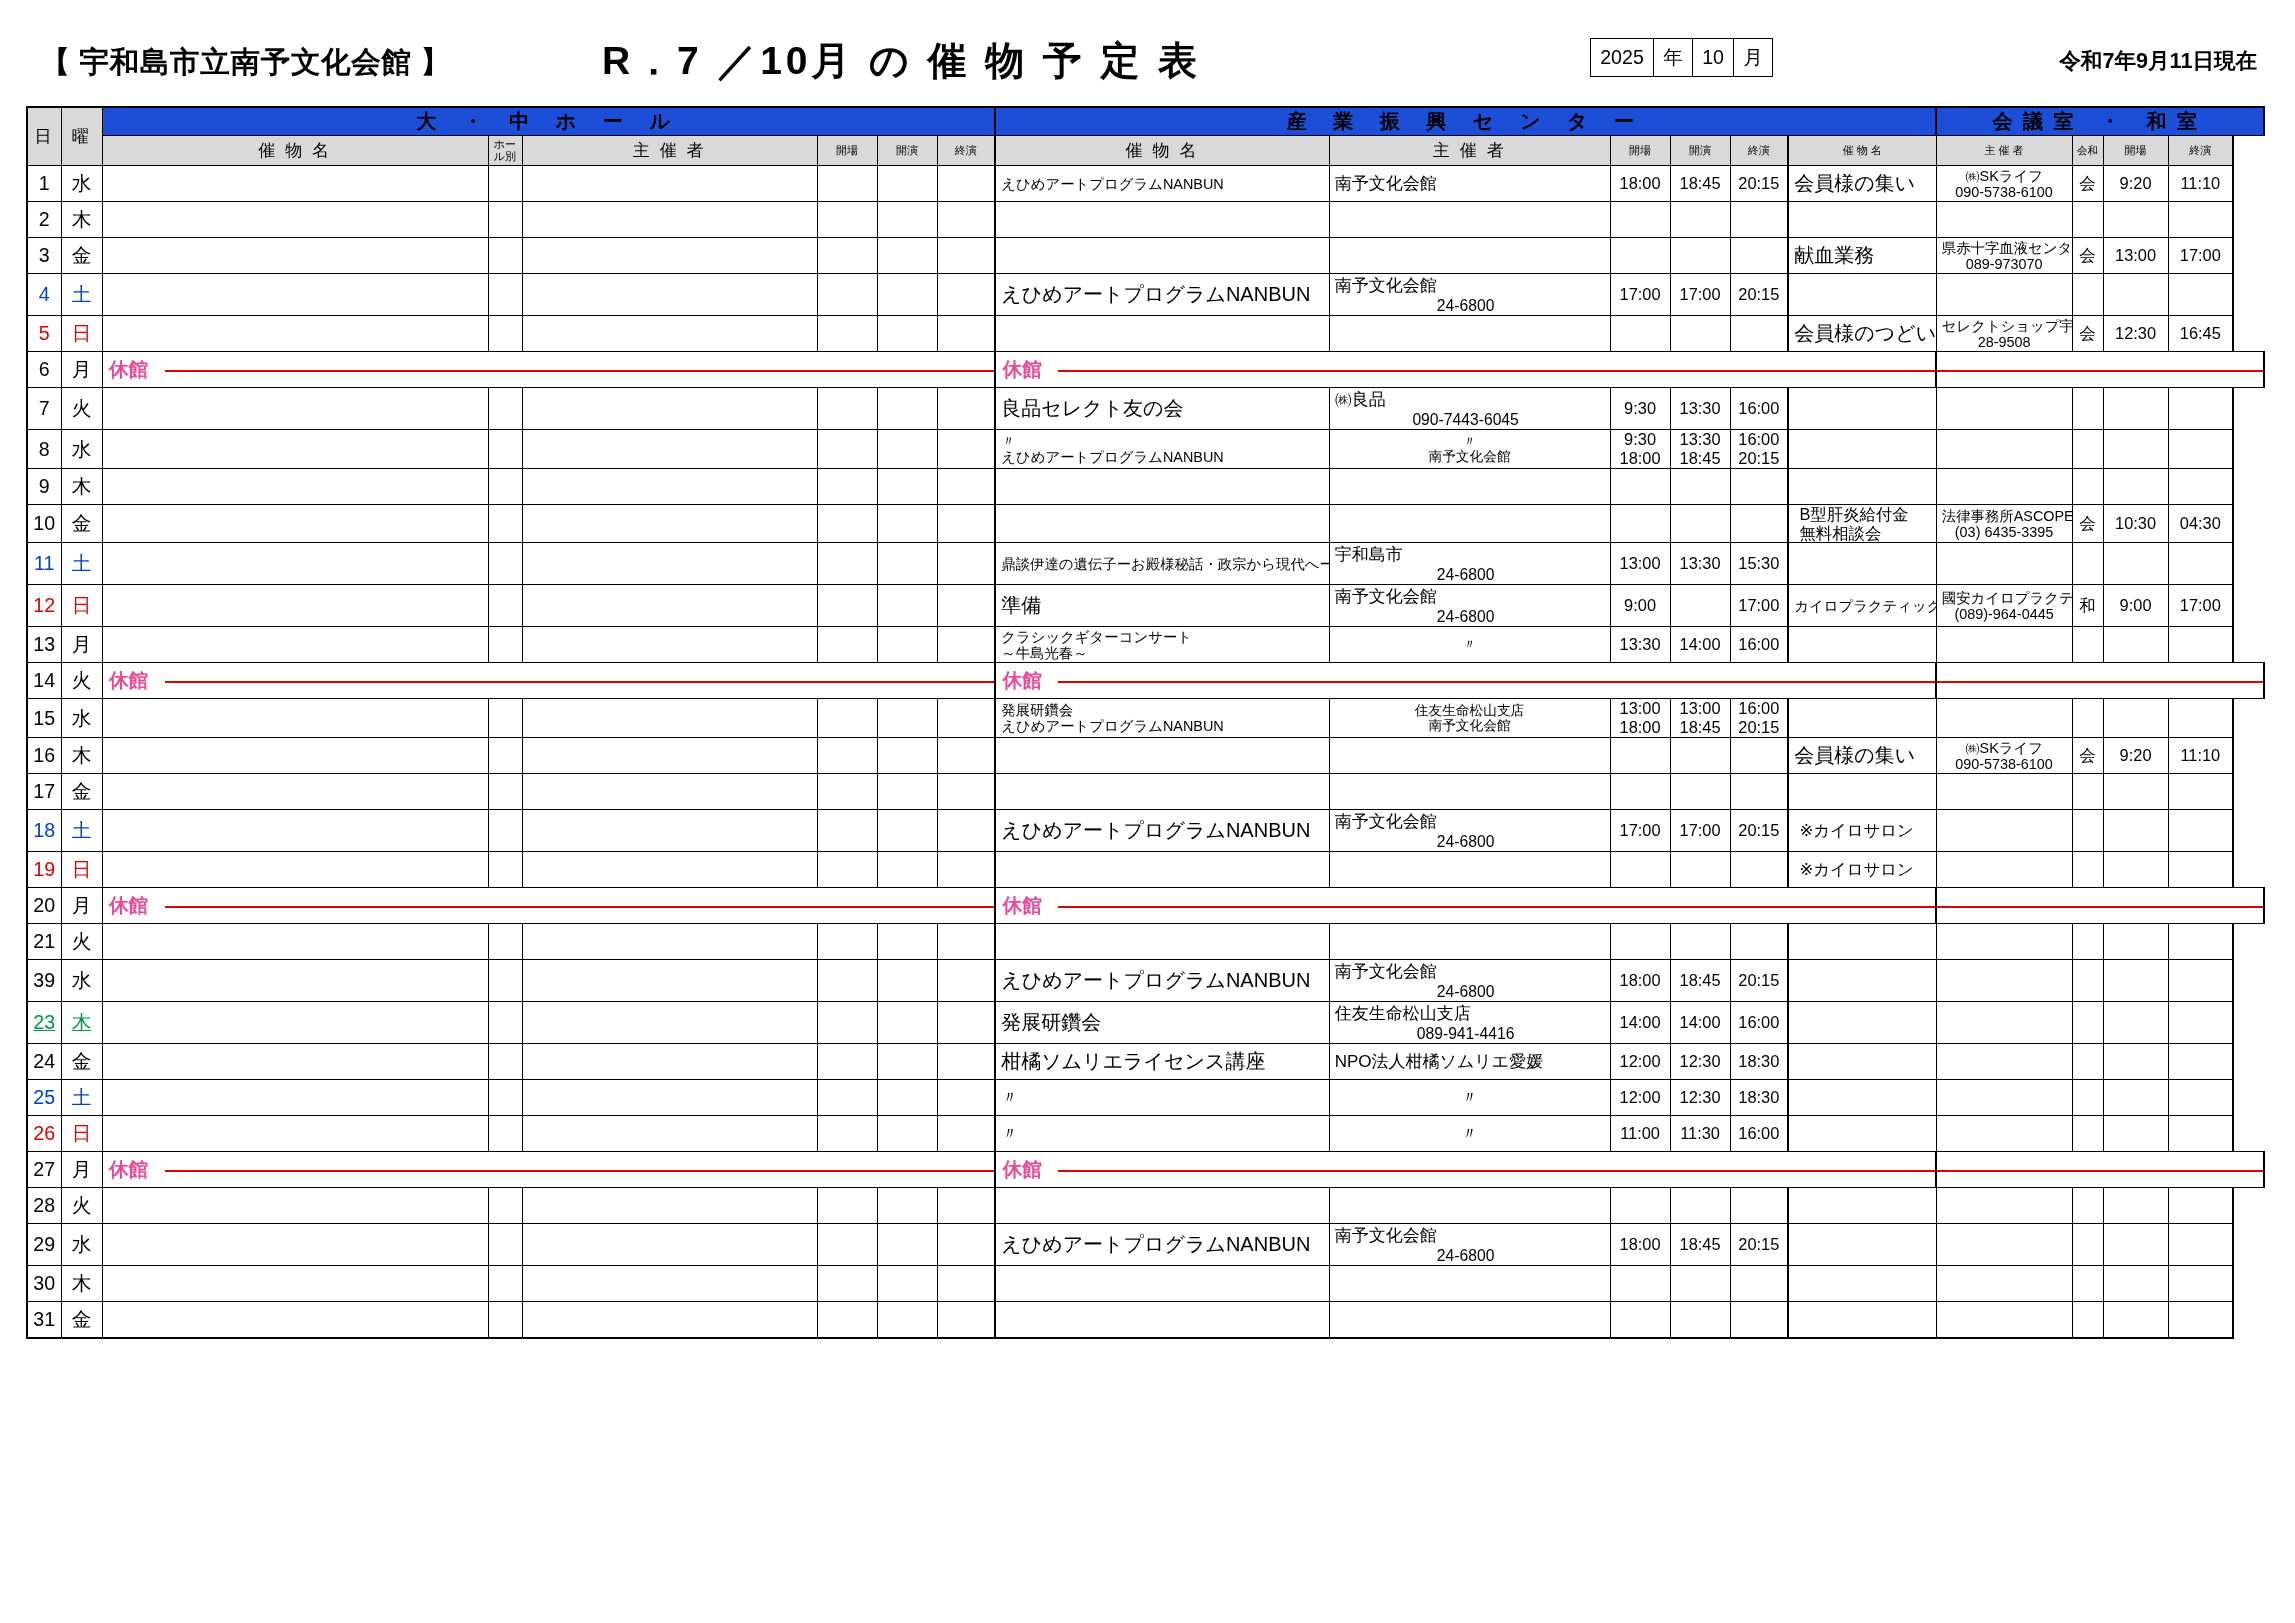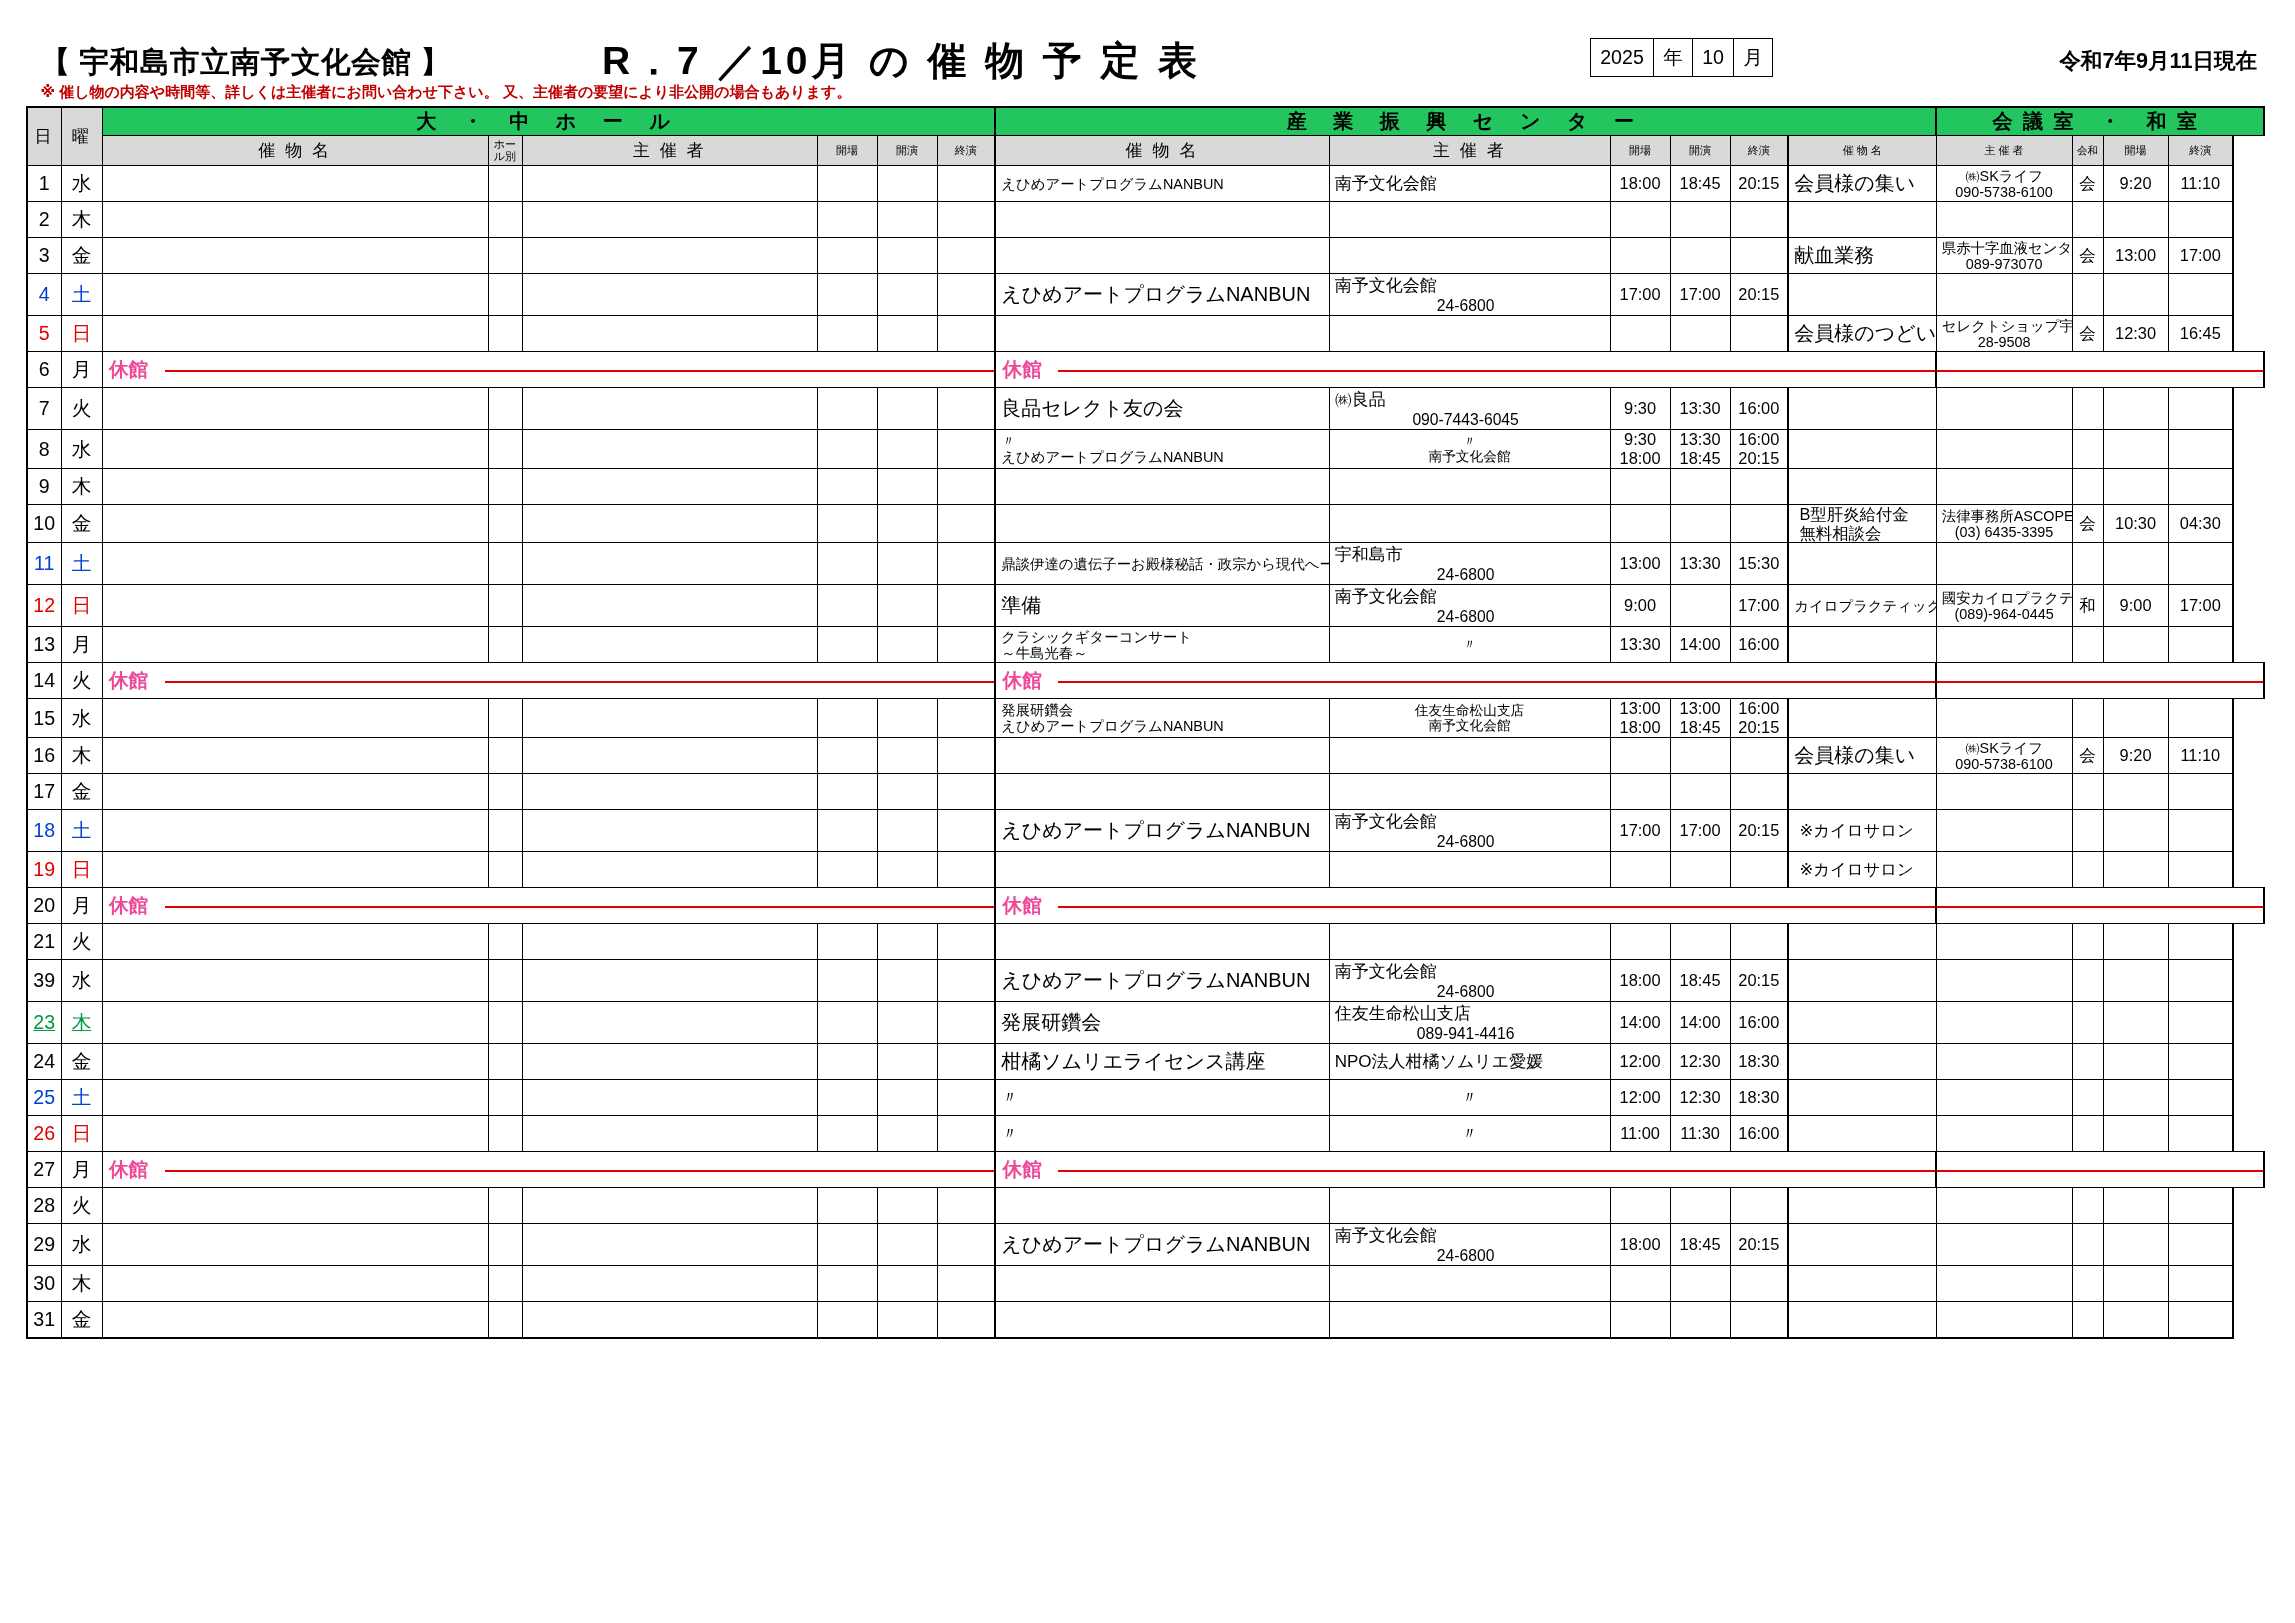--- a/index.html
+++ b/index.html
@@ -12,21 +12,21 @@
   .maintitle{position:absolute;left:576px;top:15.7px;font-size:39px;font-weight:bold;letter-spacing:3.9px;white-space:nowrap;}
   .ymbox{position:absolute;left:1564px;top:19.6px;display:flex;border:1.3px solid #000;height:37px;align-items:stretch;}
   .ymbox div{display:flex;align-items:center;justify-content:center;font-size:19.6px;border-right:1.3px solid #000;padding:0 9.2px;}
   .ymbox div:last-child{border-right:none;}
   .asof{position:absolute;right:11.8px;top:27.5px;font-size:21.6px;font-weight:bold;white-space:nowrap;}
   .note{position:absolute;left:14.4px;top:65px;font-size:15px;color:#c00000;font-weight:bold;white-space:nowrap;}
 
   
   table{border-collapse:collapse;table-layout:fixed;width:2239px;margin-top:9.2px;}
   td,th{border:0.7px solid #000;padding:0;vertical-align:middle;font-weight:normal;}
-  .grp{background:#22c55e;text-align:center;font-size:20px;letter-spacing:10.5px;font-weight:bold;height:25px;}
+  .grp{background:#1d4ed8;text-align:center;font-size:20px;letter-spacing:10.5px;font-weight:bold;height:25px;}
   .colhdr{background:#d9d9d9;text-align:center;font-size:17px;height:29px;letter-spacing:2.6px;}
   .colhdr.sm{font-size:11px;letter-spacing:0;line-height:1.05;}
   .thick-l{border-left:2px solid #000;}
   .thick-r{border-right:2px solid #000;}
   .thick-t{border-top:2px solid #000;}
   .thick-b{border-bottom:2px solid #000;}
 
   tr.row{height:36px;}
   td.day{text-align:center;font-size:19.6px;}
   td.wd{text-align:center;font-size:19.6px;}
@@ -61,21 +61,20 @@
   <div class="hdr">
     <div class="venue">【 宇和島市立南予文化会館 】</div>
     <div class="maintitle">R．7 ／10月 の 催 物 予 定 表</div>
     <div class="ymbox">
       <div>2025</div>
       <div>年</div>
       <div>10</div>
       <div>月</div>
     </div>
     <div class="asof">令和7年9月11日現在</div>
-    <div class="note">※ 催し物の内容や時間等、詳しくは主催者にお問い合わせ下さい。  又、主催者の要望により非公開の場合もあります。</div>
   </div>
 
   <table>
     <colgroup>
       <col style="width:34px">
         <col style="width:41px">
       <col style="width:386px">
         <col style="width:34px">
         <col style="width:295px">
       <col style="width:60px">

